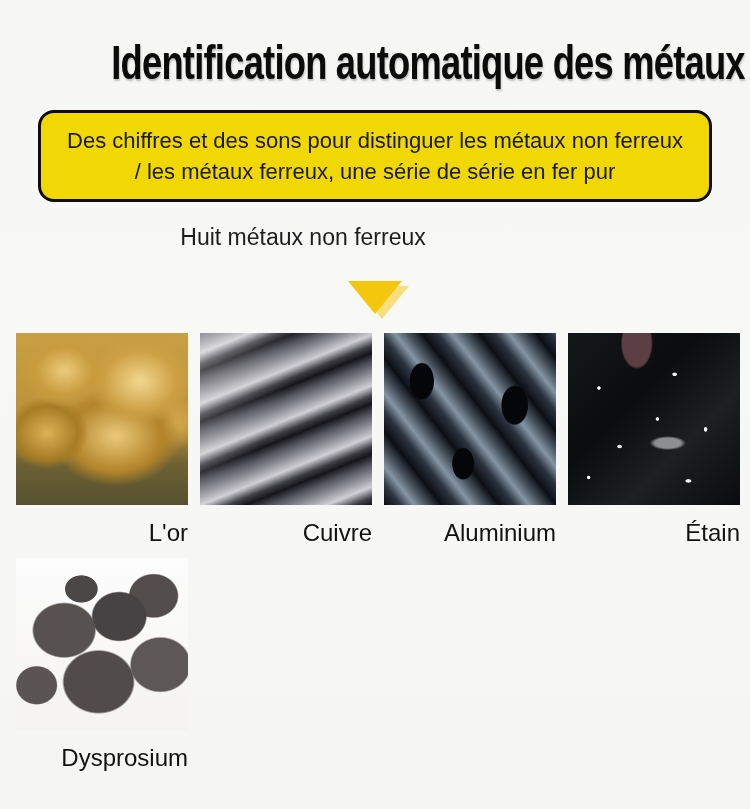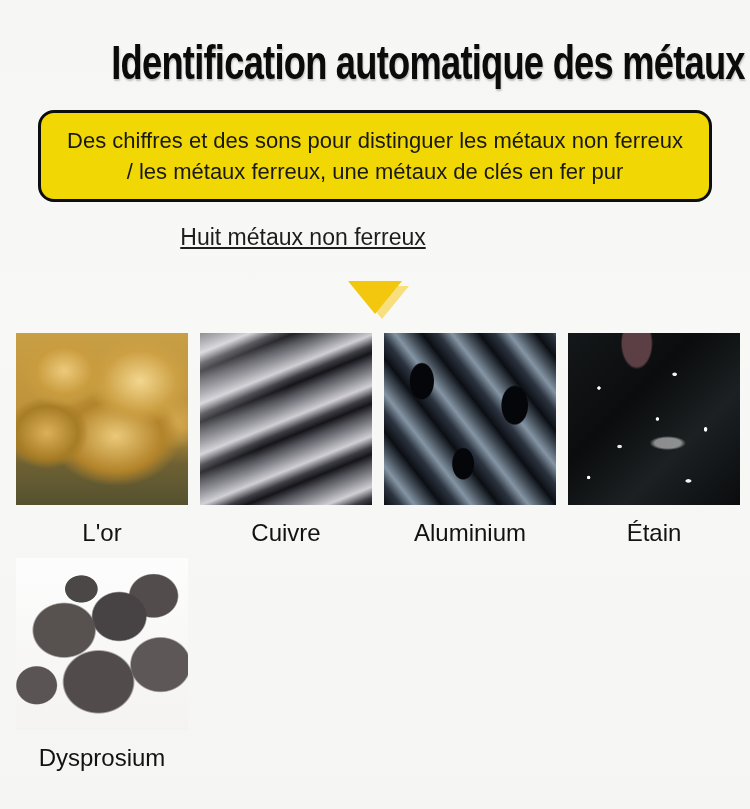--- a/index.html
+++ b/index.html
@@ -46,21 +46,20 @@
     text-align:center;
     white-space:nowrap;
   }
 
   
   .subtitle{
     position:absolute;top:224px;left:0;width:606px;
     text-align:center;
     font-size:23px;
     color:#1e1e1e;
-    text-decoration:underline;
   }
 
   
   .arrow-wrap{
     position:absolute;top:281px;left:0;width:750px;height:40px;
     display:flex;justify-content:center;
   }
   .arrow-ghost{
     position:absolute;
     width:54px;height:33px;
@@ -78,21 +77,21 @@
   
   .grid{
     position:absolute;top:333px;left:16px;
     display:grid;
     grid-template-columns:repeat(4,172px);
     column-gap:12px;
     row-gap:9px;
   }
   .tile{
     width:172px;
-    display:flex;flex-direction:column;align-items:center;
+    display:flex;flex-direction:column;align-items:flex-end;
   }
   .photo{
     position:relative;
     width:172px;height:172px;
     overflow:hidden;
   }
   .label{
     margin-top:14px;
     height:30px;
     font-size:24px;
@@ -198,21 +197,21 @@
 <body>
 
 <div class="page">
 
   <div class="title-wrap">
     <span class="title">Identification automatique des métaux</span>
   </div>
 
   <div class="banner">
     <div class="banner-line">Des chiffres et des sons pour distinguer les métaux non ferreux</div>
-    <div class="banner-line">/ les métaux ferreux, une métaux de clés en fer pur</div>
+    <div class="banner-line">/ les métaux ferreux, une série de série en fer pur</div>
   </div>
 
   <div class="subtitle">Huit métaux non ferreux</div>
 
   <div class="arrow-wrap">
     <span class="arrow-ghost"></span>
     <span class="arrow-main"></span>
   </div>
 
   <div class="grid">

